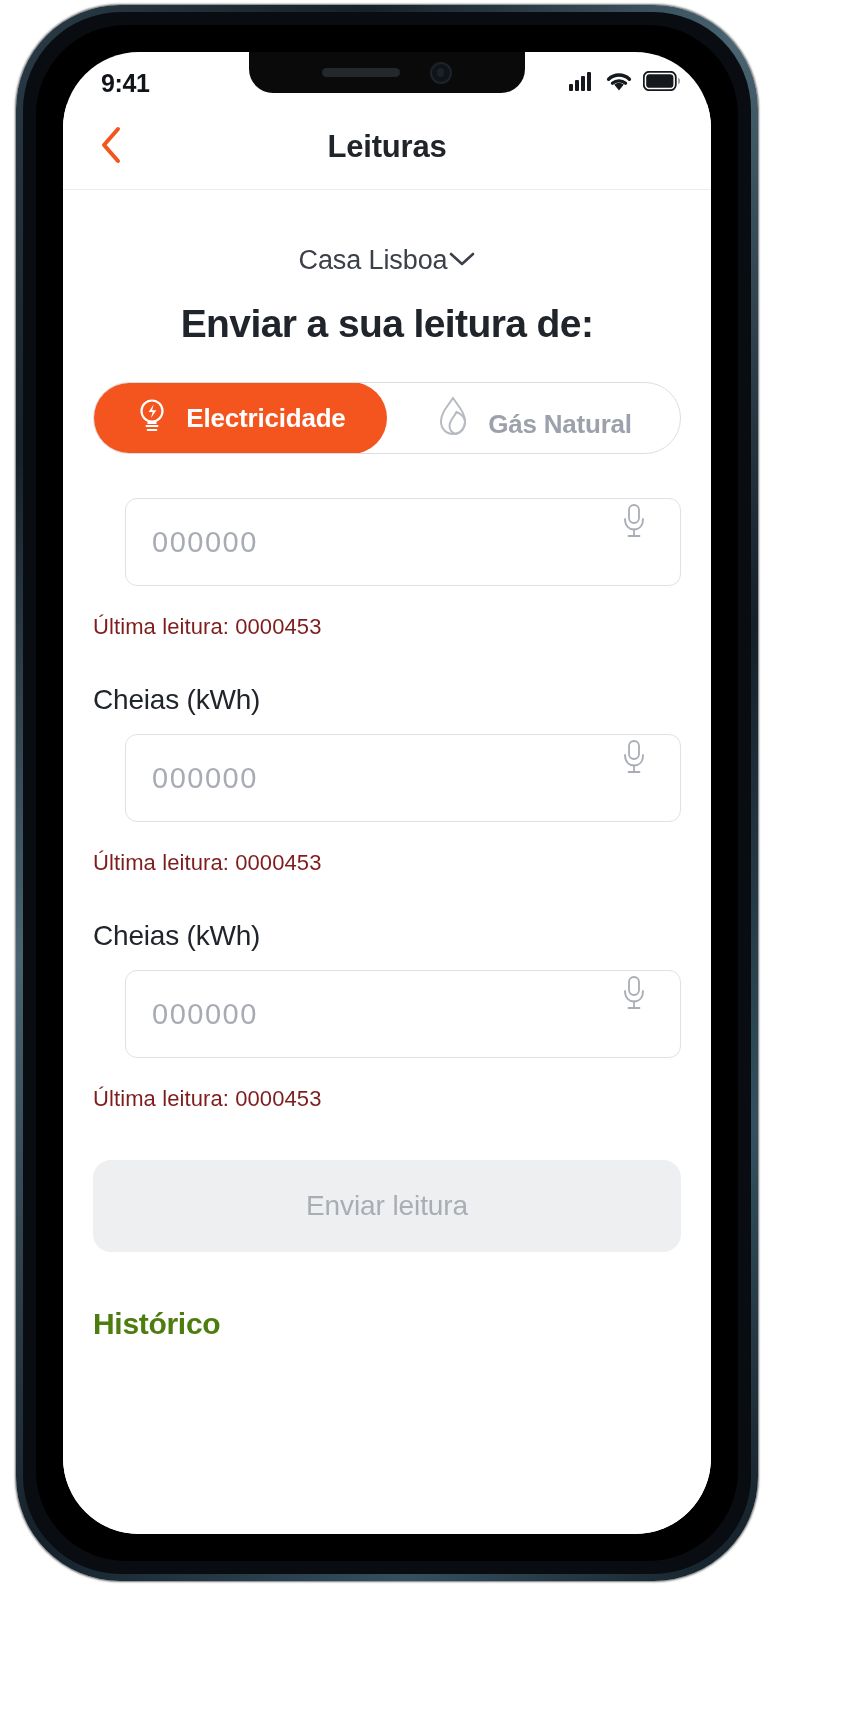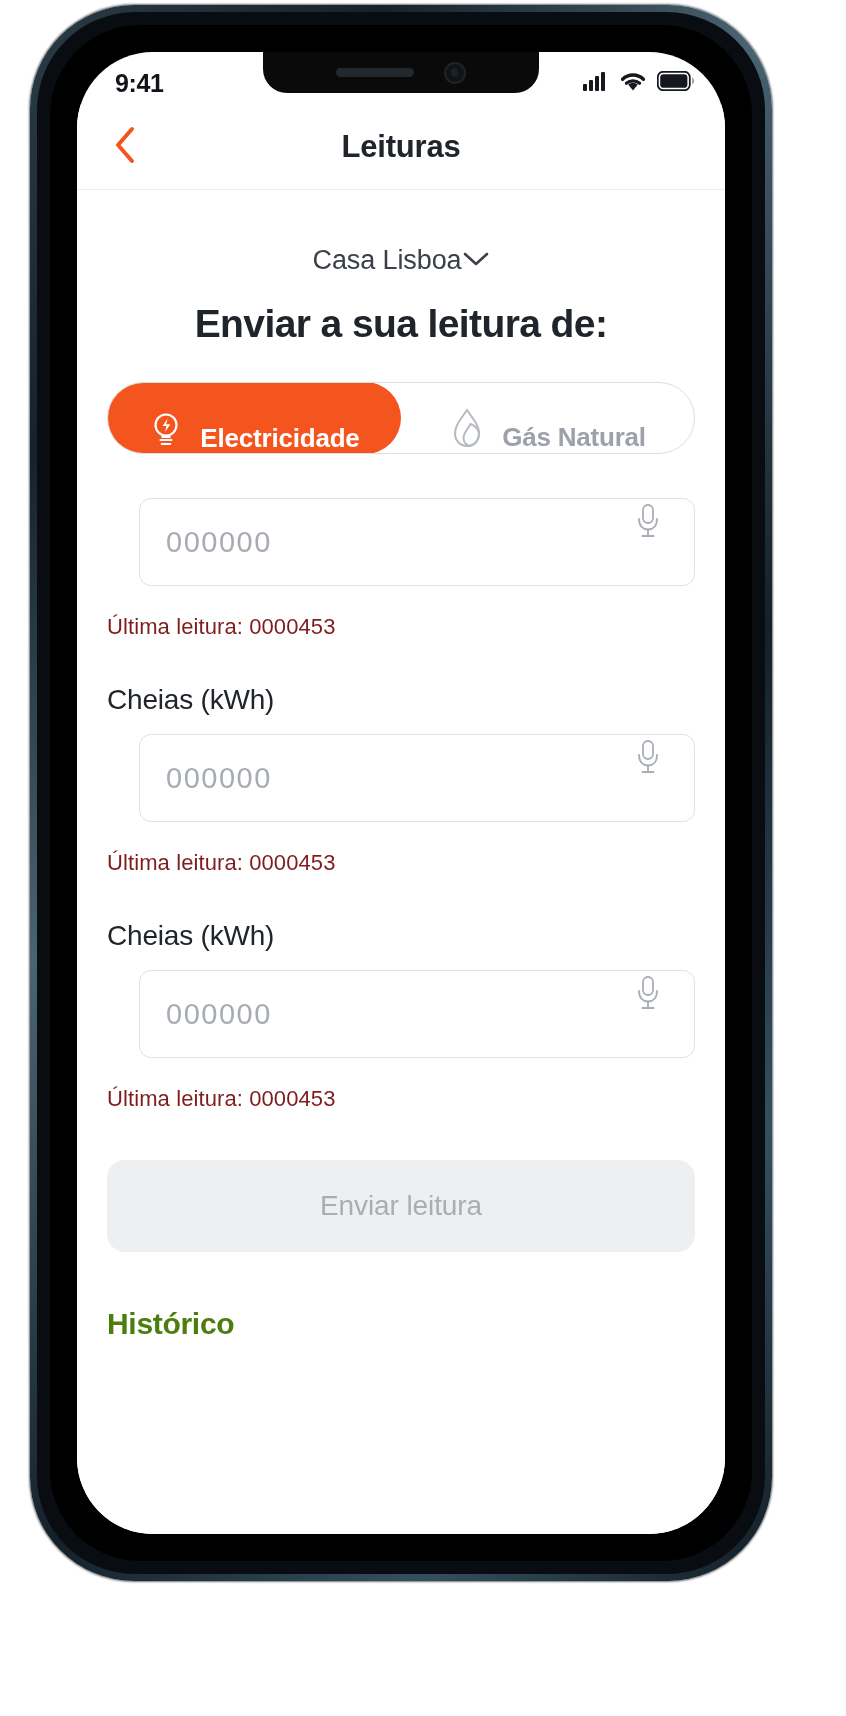--- a/index.html
+++ b/index.html
@@ -15,21 +15,21 @@
   
   #device-stage {
     position: relative;
     width: 846px;
     height: 1716px;
     background: #ffffff;
   }
 
   .phone-outer {
     position: absolute;
-    left: 30px;
+    left: 16px;
     top: 5px;
     width: 742px;
     height: 1576px;
     border-radius: 104px;
     background: linear-gradient(128deg, #2b3c47 0%, #16222b 18%, #4a6472 38%, #14202a 62%, #34505f 82%, #121c24 100%);
     box-shadow: 0 0 2px 1px rgba(0,0,0,0.55);
   }
 
   .phone-band {
     position: absolute;
@@ -201,21 +201,21 @@
     border: 1px solid #dcdee2;
     border-radius: 36px;
     display: flex;
     align-items: stretch;
     background: #fff;
     overflow: hidden;
   }
   .seg {
     flex: 1;
     display: flex;
-    align-items: flex-end;
+    align-items: center;
     justify-content: center;
     gap: 16px;
     cursor: pointer;
     border-radius: 36px;
   }
   .seg-active {
     background: #f4551f;
     margin: -1px;
     border-radius: 36px;
   }

